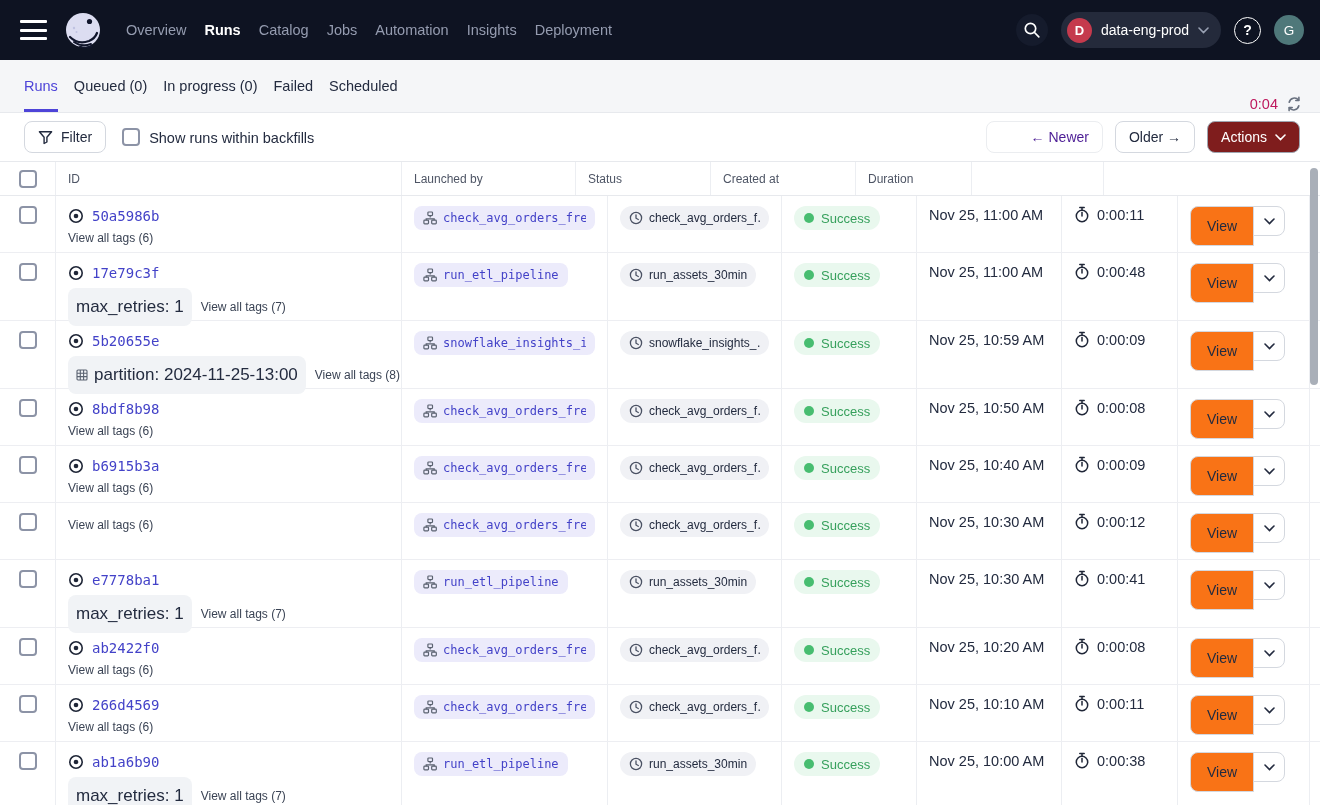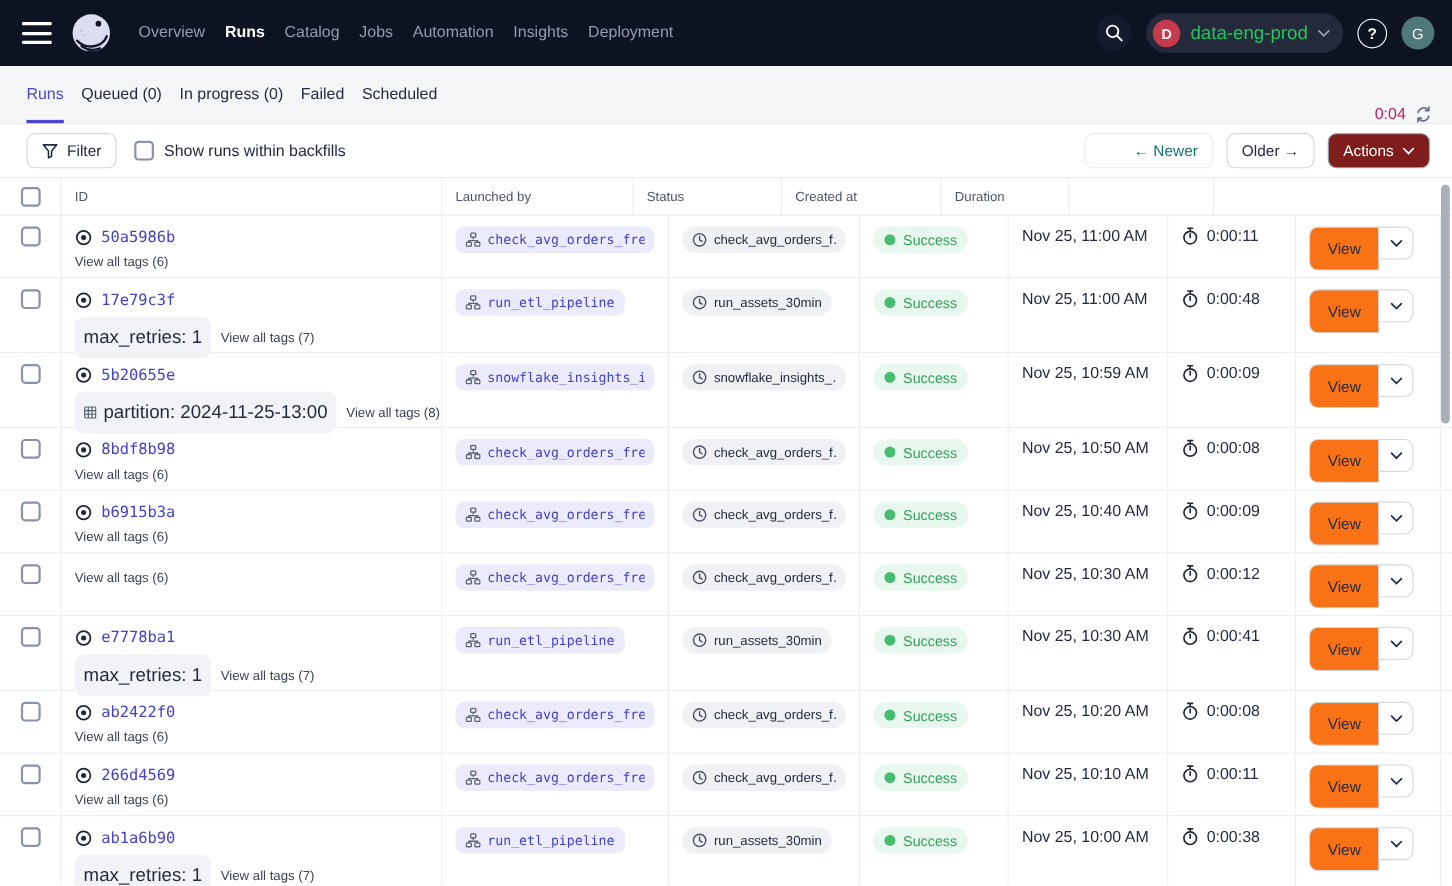--- a/index.html
+++ b/index.html
@@ -15,42 +15,42 @@
   .navlinks { display:flex; align-items:center; gap:18px; }
   .nav-link { font-size:14.5px; color:#959CB0; cursor:pointer; }
   .nav-link.active { color:#fff; font-weight:bold; }
   .topnav-right { margin-left:auto; display:flex; align-items:center; gap:13px; }
   .search-btn { width:32px; height:32px; border-radius:50%; background:#151B2C; border:none;
     display:flex; align-items:center; justify-content:center; cursor:pointer; }
   .env-pill { height:36px; border-radius:18px; background:#242A3B; display:flex; align-items:center;
     gap:9px; padding:0 12px 0 6px; cursor:pointer; border:none; }
   .env-badge { width:25px; height:25px; border-radius:50%; background:#C53A4D; color:#fff;
     font-size:13px; font-weight:bold; display:flex; align-items:center; justify-content:center; }
-  .env-label { color:#22c55e; font-size:17px; font-weight:500; }
+  .env-label { color:#ffffff; font-size:14px; font-weight:500; }
   .help-btn { width:27px; height:27px; border-radius:50%; border:1.7px solid #fff; background:none;
     color:#fff; font-size:14px; font-weight:bold; display:flex; align-items:center; justify-content:center; cursor:pointer; }
   .avatar { width:30px; height:30px; border-radius:50%; background:#4F787A; color:#fff; font-size:13.5px;
     display:flex; align-items:center; justify-content:center; cursor:pointer; }
 
   
   .tabbar { height:53px; background:#F5F6F8; border-bottom:1px solid #E7E9ED; display:flex;
     align-items:stretch; padding:0 18px 0 24px; }
   .tab { position:relative; display:flex; align-items:center; margin-right:16px; font-size:14.5px;
     color:#232B3F; font-weight:500; cursor:pointer; }
   .tab.active { color:#4E44D8; }
   .tab.active::after { content:""; position:absolute; bottom:0; left:0; right:0; height:3px; background:#4E44D8; }
   .timer { margin-left:auto; display:flex; align-items:flex-end; gap:8px; font-size:14.5px; color:#be185d; }
 
   
   .toolbar { height:49px; border-bottom:1px solid #E7E9ED; display:flex; align-items:center;
     padding:0 20px 0 24px; gap:16px; background:#fff; }
   .btn { height:32px; border:1px solid #D4D8DF; border-radius:8px; background:#fff; color:#232B3F;
     font-size:14px; display:inline-flex; align-items:center; gap:8px; padding:0 13px;
     font-family:inherit; cursor:pointer; }
-  .btn.disabled { color:#0f766e; border-color:#EBEDF0;padding-left:44px; }
+  .btn.disabled { color:#4c1d95; border-color:#EBEDF0;padding-left:44px; }
   .btn.gray { background:#7f1d1d; border-color:#9FA6B1; color:#fff; }
   .check-group { display:flex; align-items:flex-end; gap:9px; }
   .checkbox { width:18px; height:18px; border:2px solid #8C93A6; border-radius:4px; background:#fff; cursor:pointer; }
   .check-label { font-size:14.5px; }
   .toolbar-right { margin-left:auto; display:flex; gap:12px; align-items:center; }
 
   
   .thead { display:flex; height:34px; border-bottom:1px solid #E7E9ED; align-items:stretch; }
   .th { font-size:12px; color:#4E5565; padding:0 12px; border-right:1px solid #ECEEF2;
     display:flex; align-items:center; }

